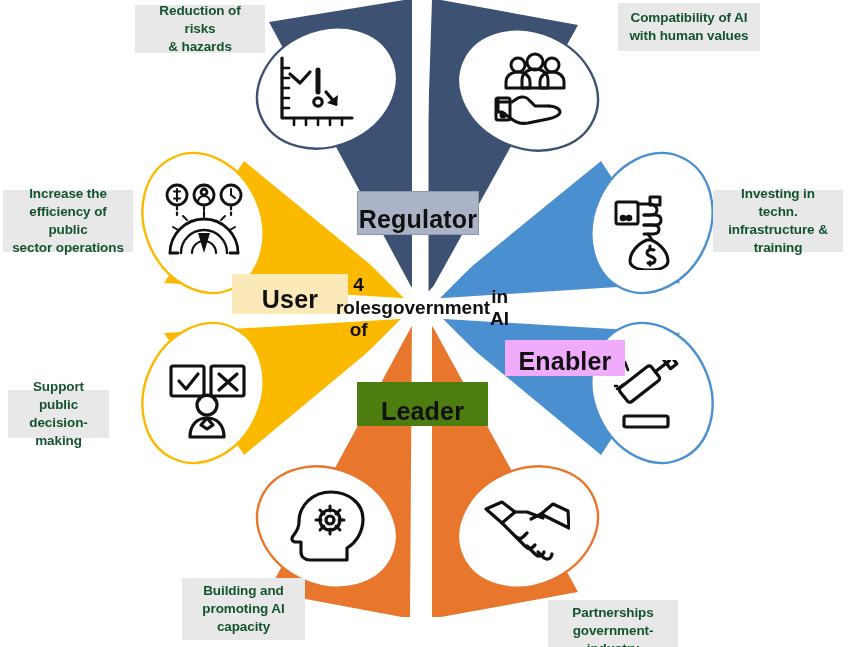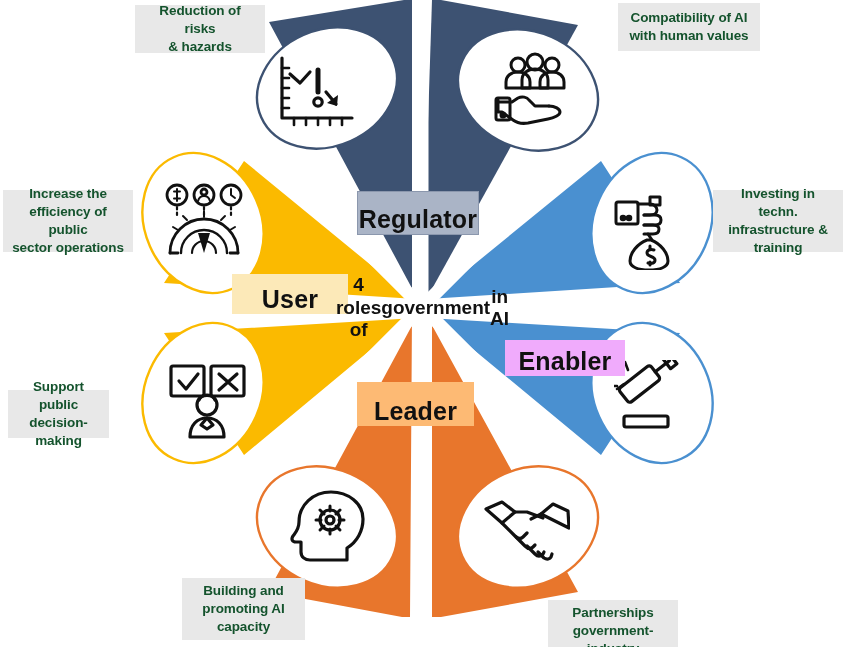--- a/index.html
+++ b/index.html
@@ -43,21 +43,21 @@
     position:absolute;
     display:flex;align-items:flex-end;justify-content:center;
     font-size:25px;font-weight:700;color:#111;
     box-sizing:border-box;
     z-index:35;
     letter-spacing:0.2px;
   }
   .role-regulator{left:357px;top:191px;width:122px;height:44px;background:#aab4c6;border:1px solid #8b97ad;}
   .role-enabler  {left:505px;top:292px;width:120px;height:36px;background:#f0abfc;margin-top:48px;}
   .role-user     {left:232px;top:274px;width:116px;height:40px;background:#fce9b8;}
-  .role-leader   {left:357px;top:382px;width:117px;height:44px;background:#fdba74;}
+  .role-leader   {left:357px;top:382px;width:131px;height:44px;background:#4d7c0f;}
 
   
   #center-text{
     position:absolute;left:345px;top:265px;width:155px;height:86px;
     display:flex;flex-direction:row;align-items:center;justify-content:center;
     text-align:center;font-size:19px;font-weight:700;color:#111;
     line-height:1.18;z-index:45;
   }
   #center-text span{display:block;}
 

